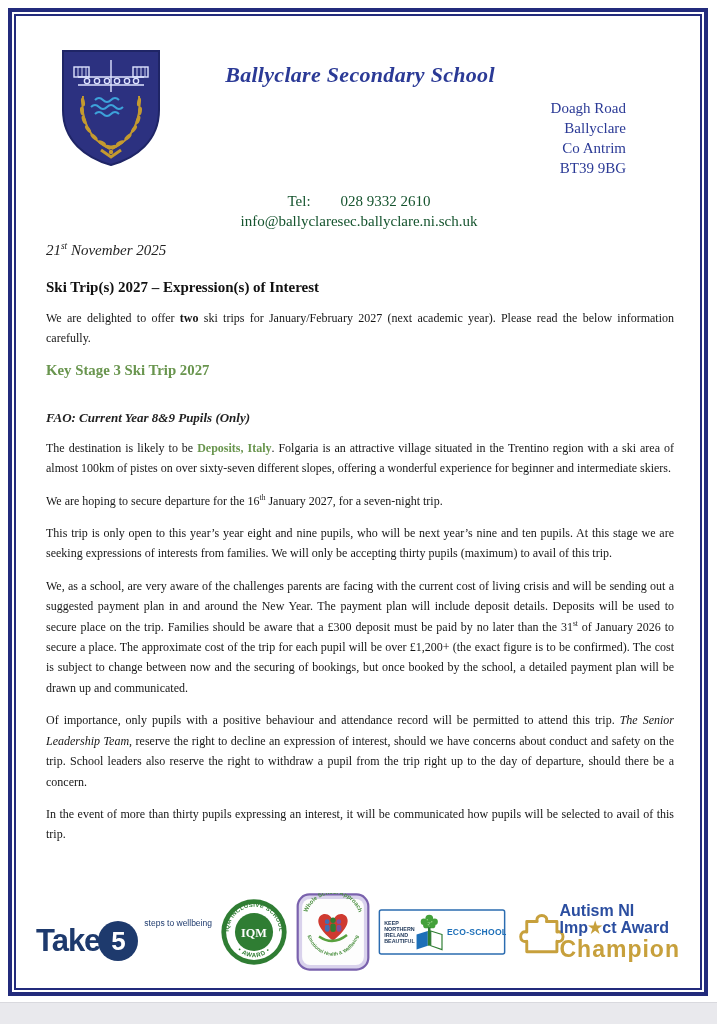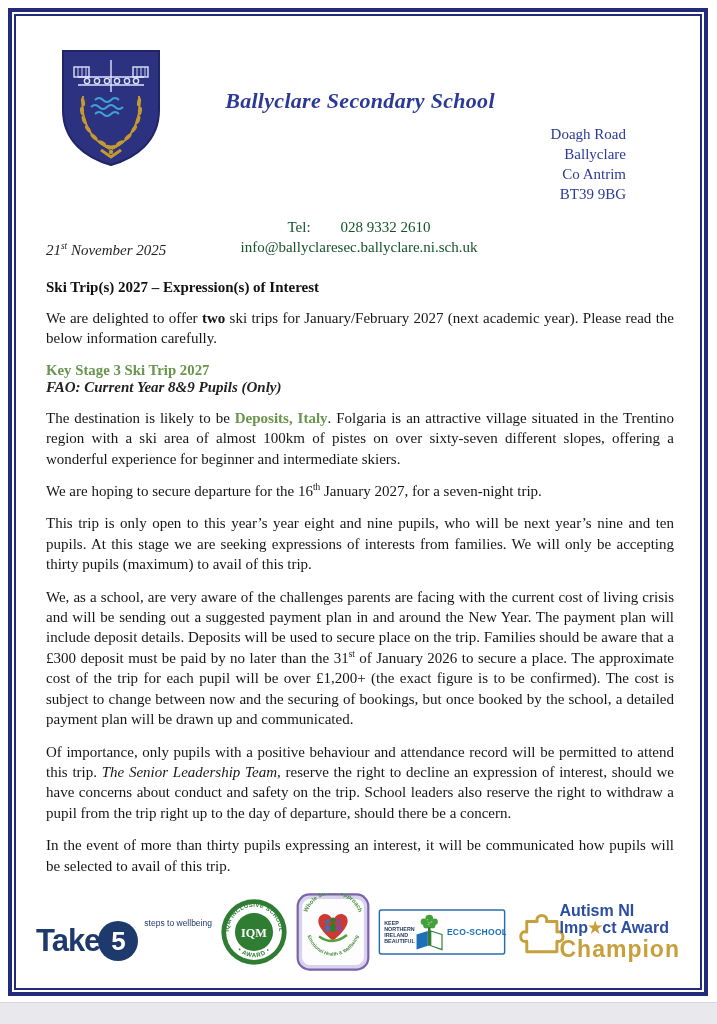--- a/index.html
+++ b/index.html
@@ -8,39 +8,39 @@
   .photo-strip { position:absolute; left:0; right:0; bottom:0; height:22px;
                  background:#e9e9ed; border-top:1px solid #d9d9de; }
   .sheet { position:absolute; left:8px; top:8px; right:9px; bottom:28px;
            border:4px solid #232b7c; background:#fff; }
   .sheet-inner { position:absolute; inset:2px; border:2px solid #232b7c;
                  padding:0 26px 0 30px; overflow:hidden; }
 
   
   .header { position:relative; height:206px; }
   .crest { position:absolute; left:12px; top:30px; width:106px; height:124px; }
-  .school-name { text-align:center; padding-top:72px; font-size:22px; font-weight:bold;
+  .school-name { text-align:center; padding-top:46px; font-size:22px; font-weight:bold;
                  font-style:italic; color:#2b3a96; letter-spacing:0.3px; }
   .address { text-align:right; padding-right:48px; margin-top:10px;
              color:#2b3a96; font-size:15px; line-height:20px; }
   .telblock { text-align:center; padding-right:2px; margin-top:13px;
               color:#14532d; font-size:15px; line-height:20px; }
   .telblock .tel-number { display:inline-block; margin-left:30px; }
 
   
   .principal { margin-top:14px; font-size:16.5px; font-weight:bold; color:#2434a2; }
   .date-line { margin-top:20px; font-size:15px; font-style:italic; color:#222; }
   .subject   { margin-top:20px; font-size:15px; font-weight:bold; color:#111; }
-  .para { margin-top:12px; font-size:15px; line-height:20.4px; color:#161616;
+  .para { margin-top:12px; font-size:12px; line-height:20.4px; color:#161616;
           text-align:justify; }
   .b { font-weight:bold; }
   .i { font-style:italic; }
   .green { color:#69954e; font-weight:bold; }
   .ks3 { margin-top:13px; font-size:14.8px; font-weight:bold; color:#69954e; }
-  .fao { font-size:15px; font-weight:bold; font-style:italic; color:#222; }
+  .fao { font-size:13px; font-weight:bold; font-style:italic; color:#222;margin-top:31px; }
   sup { font-size:0.62em; vertical-align:super; line-height:0; }
 
   
   .footer { position:absolute; left:20px; right:20px; bottom:8px; height:96px;
             display:flex; align-items:center; justify-content:space-between; }
   .logo { display:flex; flex-direction:row; align-items:center; }
 
   .take5 { font-family:"Liberation Sans", sans-serif; margin-top:18px; }
   .t5row { display:flex; align-items:center; }
   .t5word { font-size:31px; font-weight:bold; color:#1e3a6d; letter-spacing:-1px; }

